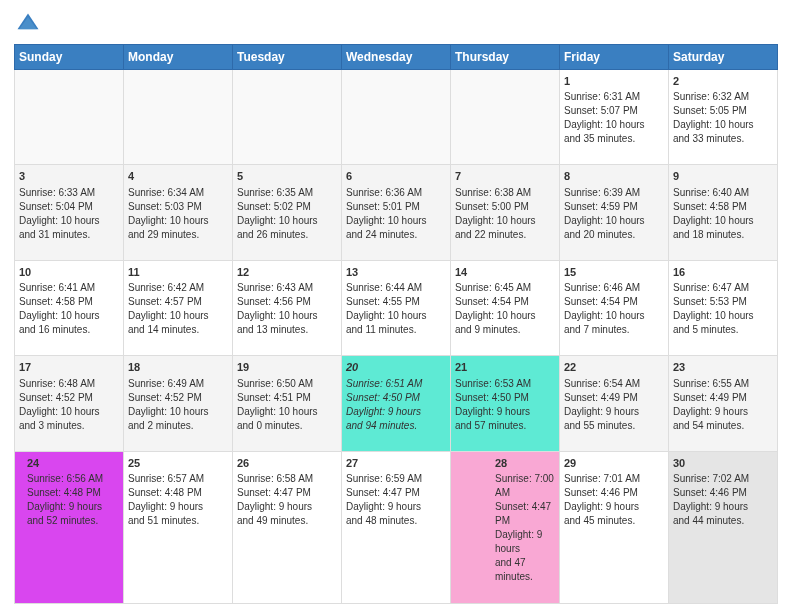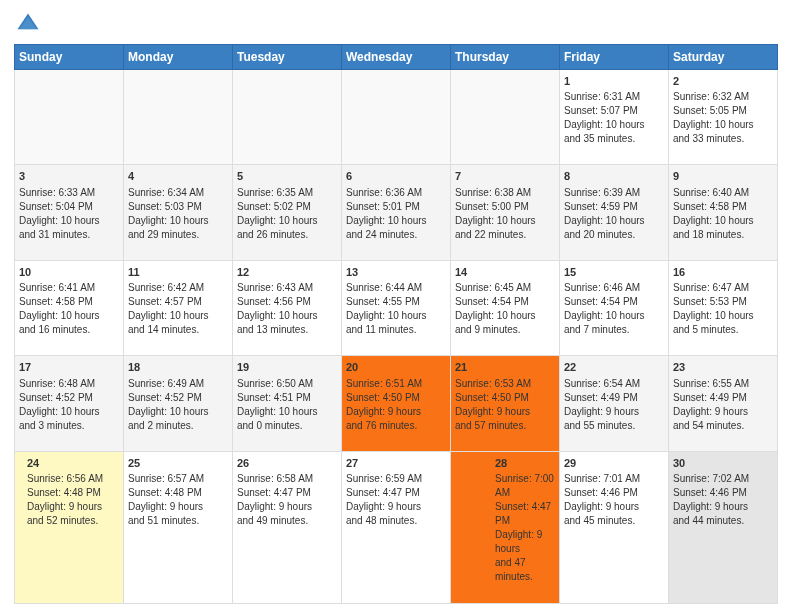--- a/index.html
+++ b/index.html
@@ -265,28 +265,28 @@
             <div>Daylight: 10 hours</div>
             <div>and 2 minutes.</div>
           </td>
           <td style="background: rgb(244, 244, 244);">
             <span class="day-number">19</span>
             <div>Sunrise: 6:50 AM</div>
             <div>Sunset: 4:51 PM</div>
             <div>Daylight: 10 hours</div>
             <div>and 0 minutes.</div>
           </td>
-          <td style="background: #f97316;">
+          <td style="background: #5eead4; font-style: italic;">
             <span class="day-number">20</span>
             <div>Sunrise: 6:51 AM</div>
             <div>Sunset: 4:50 PM</div>
             <div>Daylight: 9 hours</div>
-            <div>and 76 minutes.</div>
-          </td>
-          <td style="background: #f97316;">
+            <div>and 94 minutes.</div>
+          </td>
+          <td style="background: #5eead4;">
             <span class="day-number">21</span>
             <div>Sunrise: 6:53 AM</div>
             <div>Sunset: 4:50 PM</div>
             <div>Daylight: 9 hours</div>
             <div>and 57 minutes.</div>
           </td>
           <td style="background: rgb(244, 244, 244); margin-left: 38px;">
             <span class="day-number">22</span>
             <div>Sunrise: 6:54 AM</div>
             <div>Sunset: 4:49 PM</div>
@@ -295,21 +295,21 @@
           </td>
           <td style="background: rgb(244, 244, 244);">
             <span class="day-number">23</span>
             <div>Sunrise: 6:55 AM</div>
             <div>Sunset: 4:49 PM</div>
             <div>Daylight: 9 hours</div>
             <div>and 54 minutes.</div>
           </td>
         </tr>
         <tr>
-          <td style="background: #fef9c3; padding-left: 12px;">
+          <td style="background: #d946ef; padding-left: 12px;">
             <span class="day-number">24</span>
             <div>Sunrise: 6:56 AM</div>
             <div>Sunset: 4:48 PM</div>
             <div>Daylight: 9 hours</div>
             <div>and 52 minutes.</div>
           </td>
           <td style="background: rgb(255, 255, 255);">
             <span class="day-number">25</span>
             <div>Sunrise: 6:57 AM</div>
             <div>Sunset: 4:48 PM</div>
@@ -323,21 +323,21 @@
             <div>Daylight: 9 hours</div>
             <div>and 49 minutes.</div>
           </td>
           <td style="background: rgb(255, 255, 255);">
             <span class="day-number">27</span>
             <div>Sunrise: 6:59 AM</div>
             <div>Sunset: 4:47 PM</div>
             <div>Daylight: 9 hours</div>
             <div>and 48 minutes.</div>
           </td>
-          <td style="background: #f97316; padding-left: 44px;">
+          <td style="background: #f9a8d4; padding-left: 44px;">
             <span class="day-number">28</span>
             <div>Sunrise: 7:00 AM</div>
             <div>Sunset: 4:47 PM</div>
             <div>Daylight: 9 hours</div>
             <div>and 47 minutes.</div>
           </td>
           <td style="background: rgb(255, 255, 255); margin-top: 16px;">
             <span class="day-number">29</span>
             <div>Sunrise: 7:01 AM</div>
             <div>Sunset: 4:46 PM</div>

